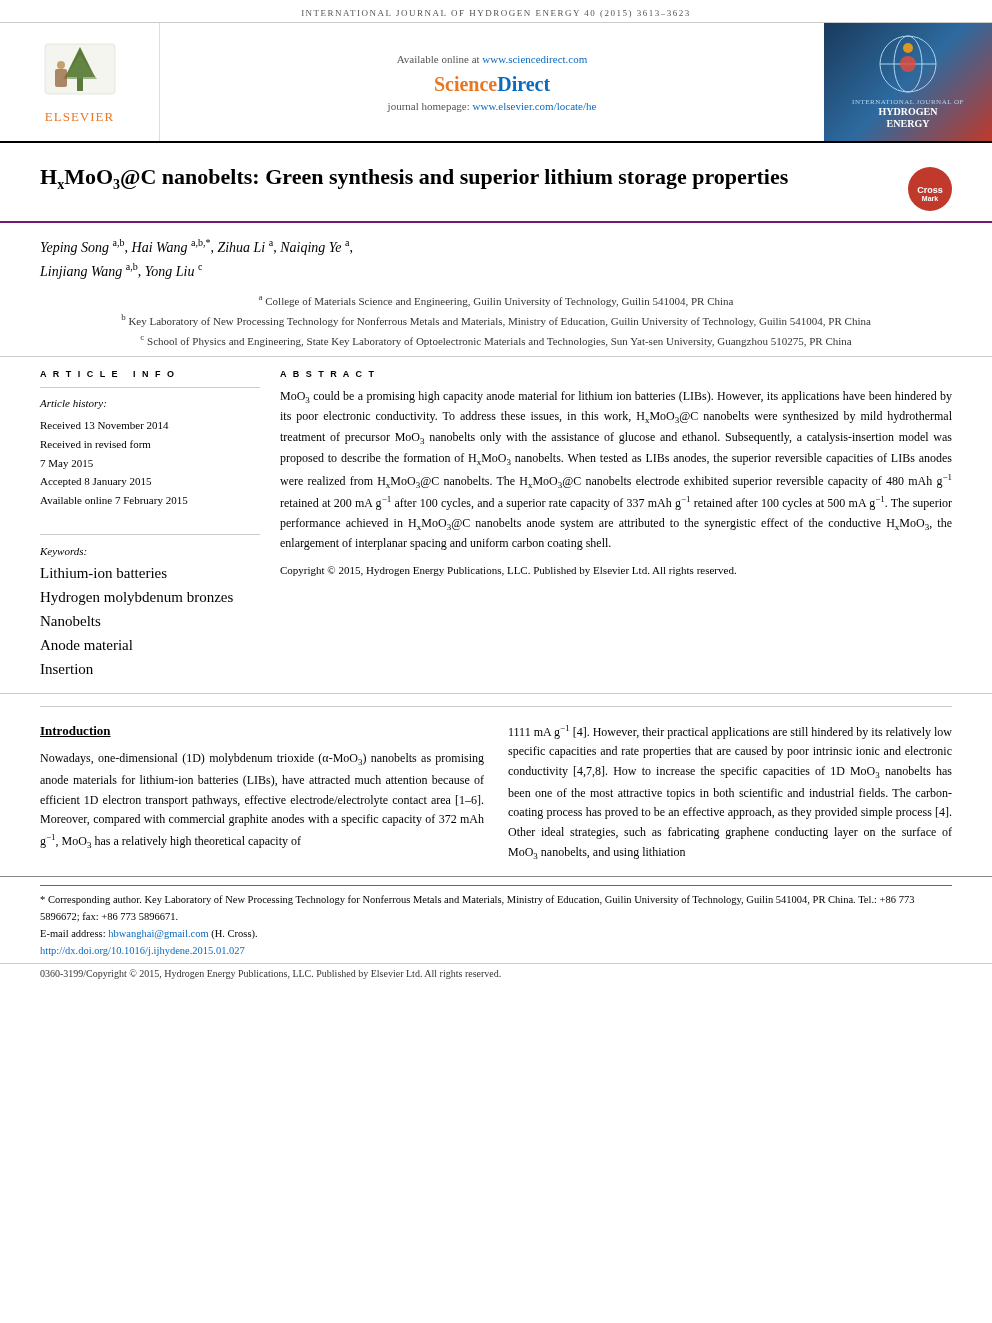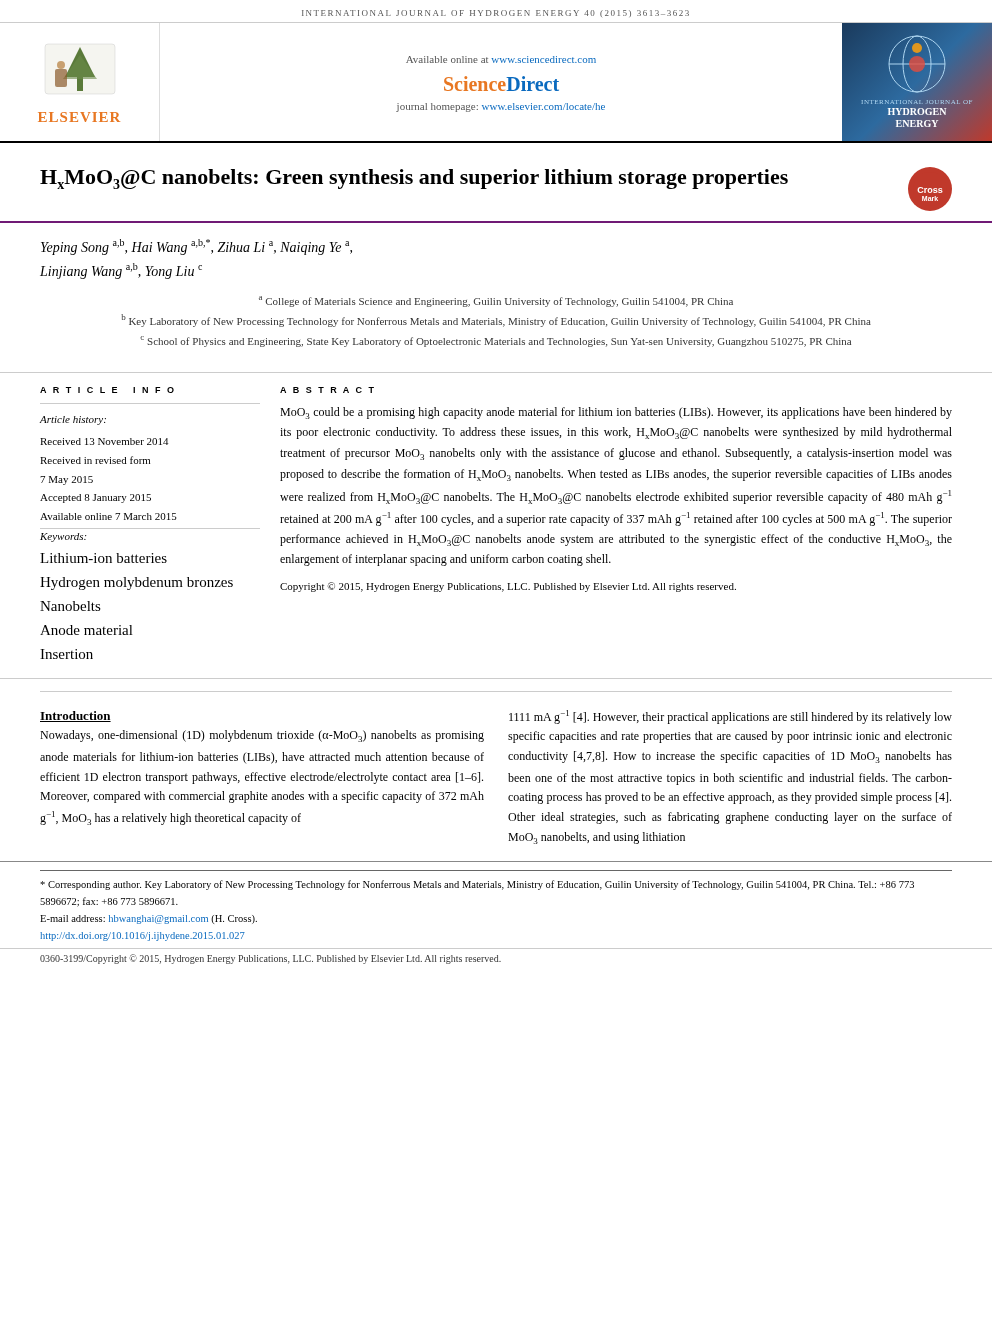--- a/index.html
+++ b/index.html
@@ -40,23 +40,23 @@
       justify-content: center;
       border-right: 1px solid #ddd;
     }
 
     .elsevier-logo {
       width: 90px;
       height: 70px;
     }
 
     .elsevier-text {
-      font-size: 15px;
+      font-size: 13px;
       color: #e87722;
-      font-weight: bold;
+      font-weight: normal;
       letter-spacing: 1px;
     }
 
     .banner-center {
       flex: 1;
       display: flex;
       flex-direction: column;
       align-items: center;
       justify-content: center;
       padding: 10px;
@@ -80,21 +80,21 @@
       font-size: 11px;
       color: #555;
     }
 
     .journal-homepage a {
       color: #0a6abf;
       text-decoration: none;
     }
 
     .banner-right {
-      width: 150px;
+      width: 168px;
       background: linear-gradient(135deg, #1a3a5c 0%, #2d6a9f 50%, #c0392b 100%);
       display: flex;
       align-items: center;
       justify-content: center;
       padding: 8px;
     }
 
     .journal-badge {
       color: #fff;
       text-align: center;
@@ -145,21 +145,21 @@
       justify-content: center;
       color: white;
       font-size: 10px;
       font-weight: bold;
       flex-shrink: 0;
       margin-top: 4px;
     }
 
     
     .authors-section {
-      padding: 12px 40px 20px 40px;
+      padding: 12px 40px 4px 40px;
       border-bottom: 1px solid #ccc;
     }
 
     .authors-line {
       font-size: 14px;
       margin-bottom: 8px;
       line-height: 1.6;
     }
 
     .authors-line sup {
@@ -221,22 +221,22 @@
     }
 
     .article-info-label {
       font-style: italic;
       font-size: 11px;
       margin-bottom: 4px;
     }
 
     .keywords-block {
       border-top: 1px solid #ccc;
-      padding-top: 1px;
-      margin-top: 2px;
+      padding-top: 10px;
+      margin-top: 24px;
     }
 
     .keywords-label {
       font-style: italic;
       font-size: 11px;
       margin-bottom: 4px;
     }
 
     .keyword-item {
       font-size: 15px;
@@ -272,20 +272,21 @@
       flex: 1;
       font-size: 12px;
       line-height: 1.6;
       text-align: justify;
     }
 
     .section-heading {
       font-size: 13px;
       font-weight: bold;
       text-decoration: underline;
+      margin-bottom: 8px;
       color: #000;
     }
 
     .body-text {
       font-size: 12px;
       line-height: 1.65;
       text-align: justify;
     }
 
     .body-text sup { font-size: 9px; }
@@ -418,21 +419,21 @@
 
   <div class="col-left">
     <div class="section-label">A R T I C L E &nbsp; I N F O</div>
 
     <div class="article-info-block">
       <div class="article-info-label">Article history:</div>
       <div>Received 13 November 2014</div>
       <div>Received in revised form</div>
       <div>7 May 2015</div>
       <div>Accepted 8 January 2015</div>
-      <div>Available online 7 March 2015</div>
+      <div>Available online 7 February 2015</div>
     </div>
 
     <div class="keywords-block">
       <div class="keywords-label">Keywords:</div>
       <div class="keyword-item">Lithium-ion batteries</div>
       <div class="keyword-item">Hydrogen molybdenum bronzes</div>
       <div class="keyword-item">Nanobelts</div>
       <div class="keyword-item">Anode material</div>
       <div class="keyword-item">Insertion</div>
     </div>

